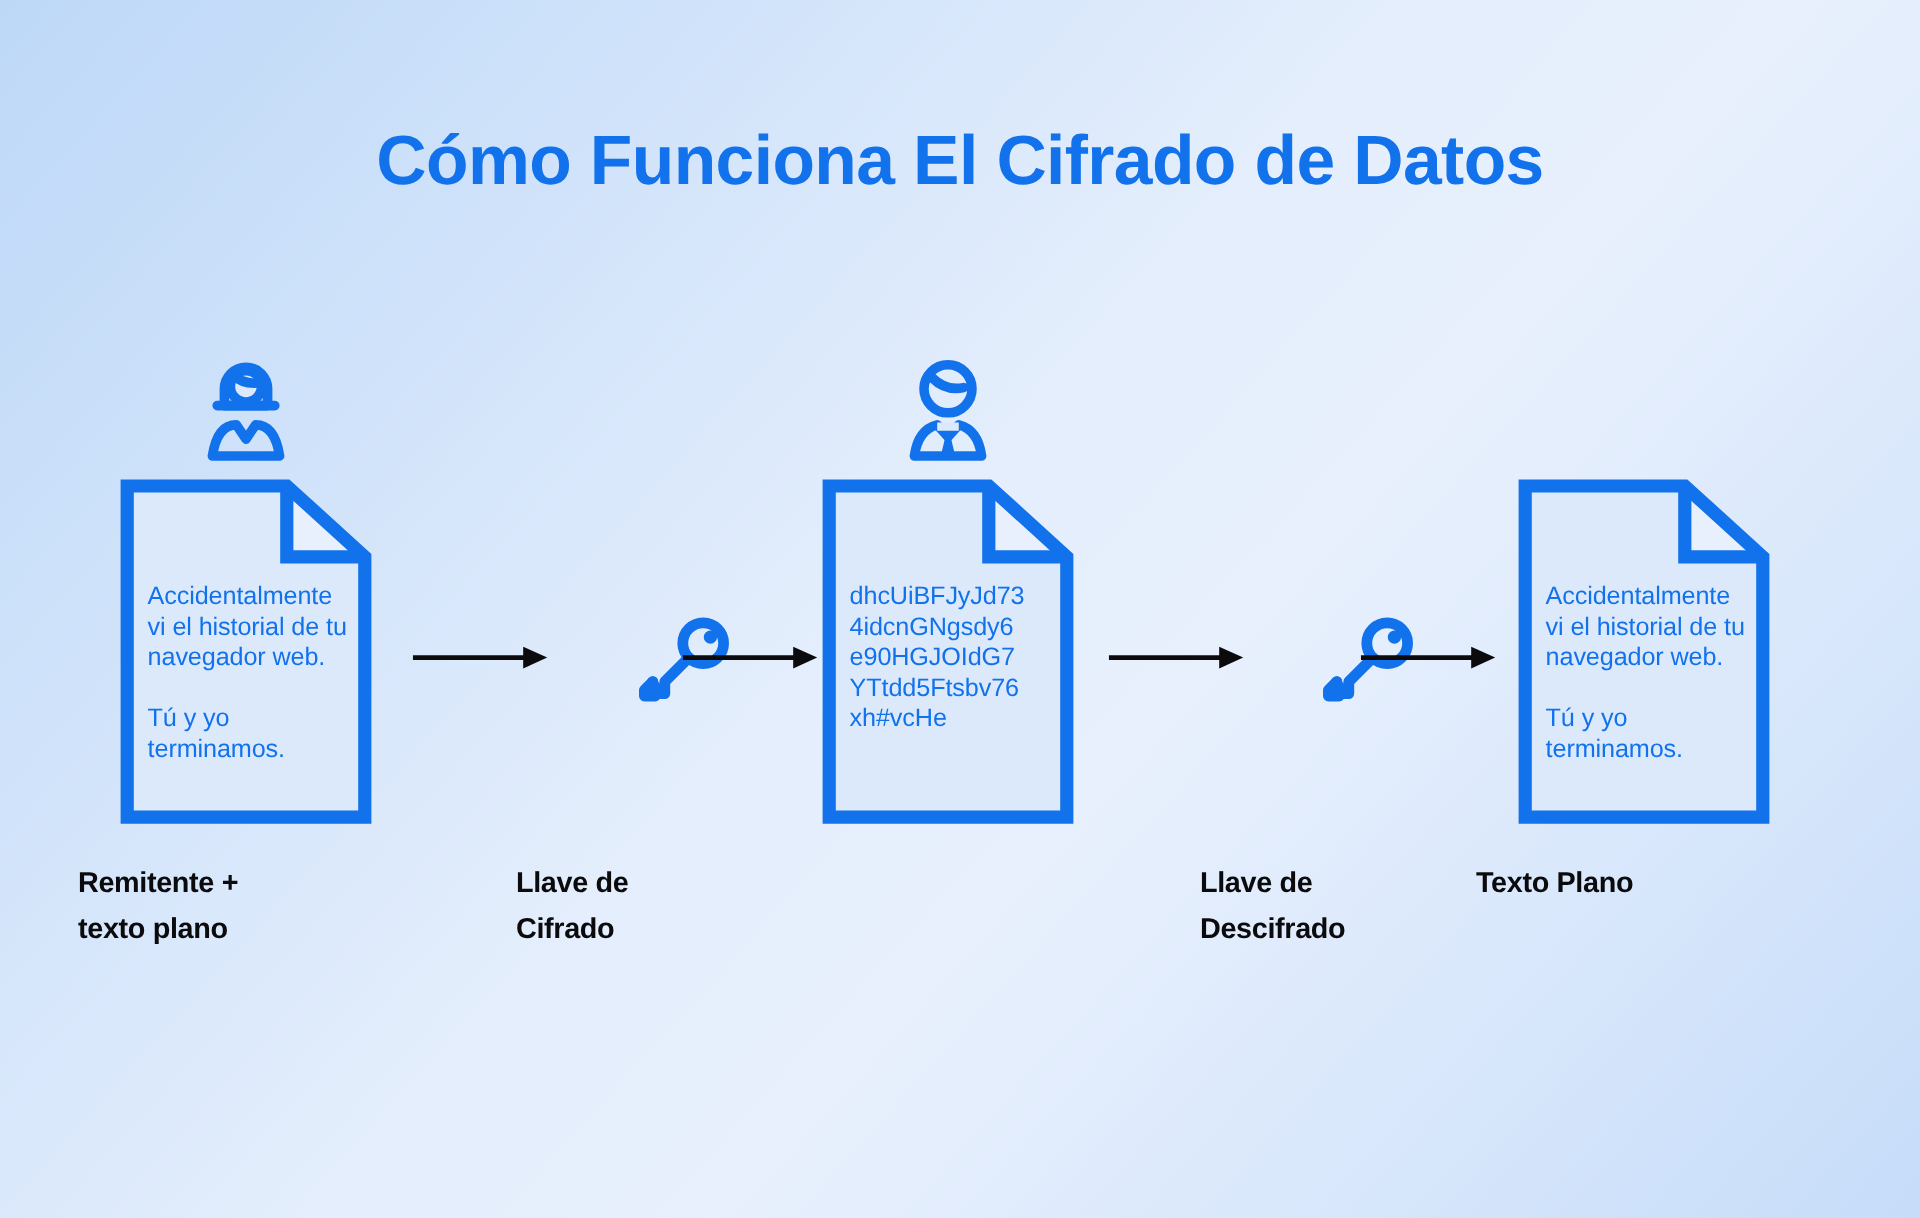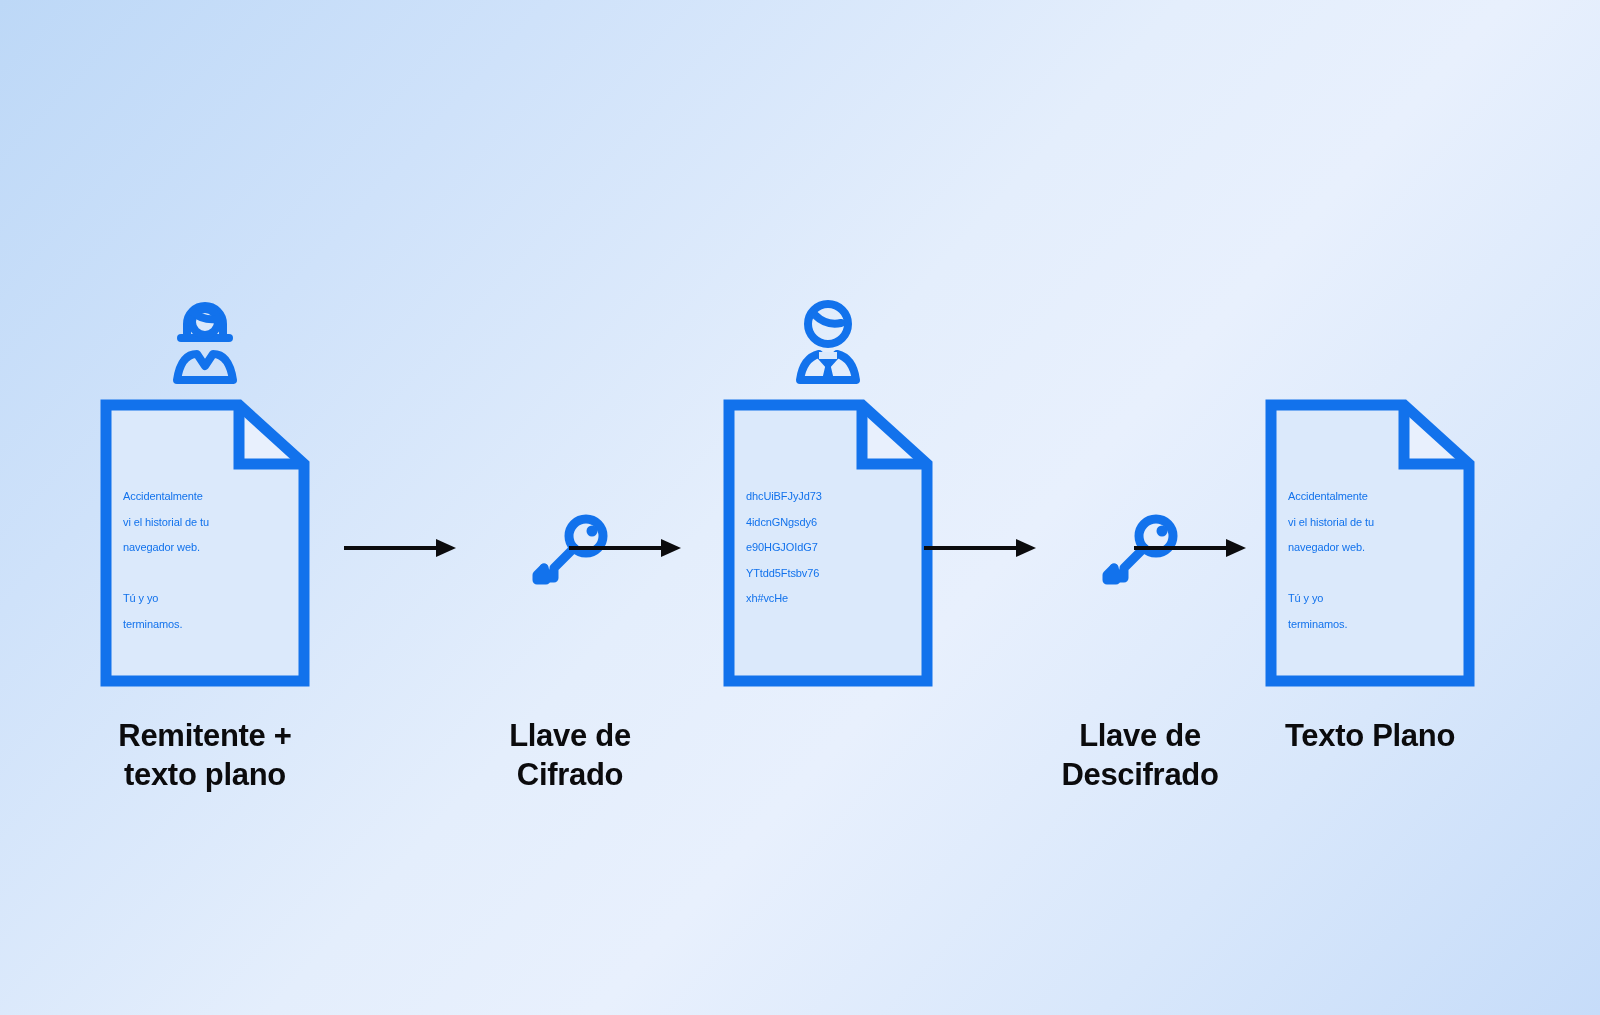--- a/index.html
+++ b/index.html
@@ -53,21 +53,21 @@
   .stage-col {
     position: absolute;
     top: 0;
     height: 540px;
   }
 
   .col-1 { left: 0px;    width: 250px; }
   .col-a1{ left: 255px;  width: 130px; }
   .col-2 { left: 390px;  width: 200px; }
   .col-a2{ left: 480px;  width: 130px; }
-  .col-3 { left: 623px;  width: 250px; }
+  .col-3 { left: 585px;  width: 250px; }
   .col-a3{ left: 835px;  width: 130px; }
   .col-4 { left: 960px;  width: 200px; }
   .col-a4{ left: 1045px; width: 130px; }
   .col-5 { left: 1165px; width: 250px; }
 
   
   .person {
     position: absolute;
     top: 12px;
     left: 50%;
@@ -85,21 +85,21 @@
     width: 212px;
     height: 290px;
   }
   .doc svg { display: block; }
   .doc-text {
     position: absolute;
     top: 86px;
     left: 24px;
     width: 172px;
     color: #1272ec;
-    font-size: 11px;
+    font-size: 21px;
     line-height: 25.5px;
     white-space: pre-wrap;
     letter-spacing: -0.1px;
   }
 
   
   .key {
     position: absolute;
     top: 228px;
     left: 50%;
@@ -118,34 +118,34 @@
     height: 24px;
   }
 
   
   .caption {
     position: absolute;
     top: 430px;
     left: 50%;
     transform: translateX(-50%);
     width: 280px;
-    text-align: center;
     color: #0b0b0d;
-    font-size: 31px;
+    font-size: 24px;
     font-weight: bold;
     line-height: 39px;
     letter-spacing: -0.3px;
     white-space: pre-line;
   }
 </style>
 </head>
 <body>
 
 <div id="stage">
 
+  <div id="title">Cómo Funciona El Cifrado de Datos</div>
 
   <div id="flow">
 
     <div class="stage-col col-1">
 
       <div class="person">
         <svg viewBox="0 0 84 88" width="84" height="88">
           <g fill="none" stroke="#1272ec" stroke-width="8" stroke-linejoin="round" stroke-linecap="round">
             <path d="M24 40 V26 a18 18 0 0 1 36 0 V40 Z"></path>
             <path d="M18 40 H66"></path>

